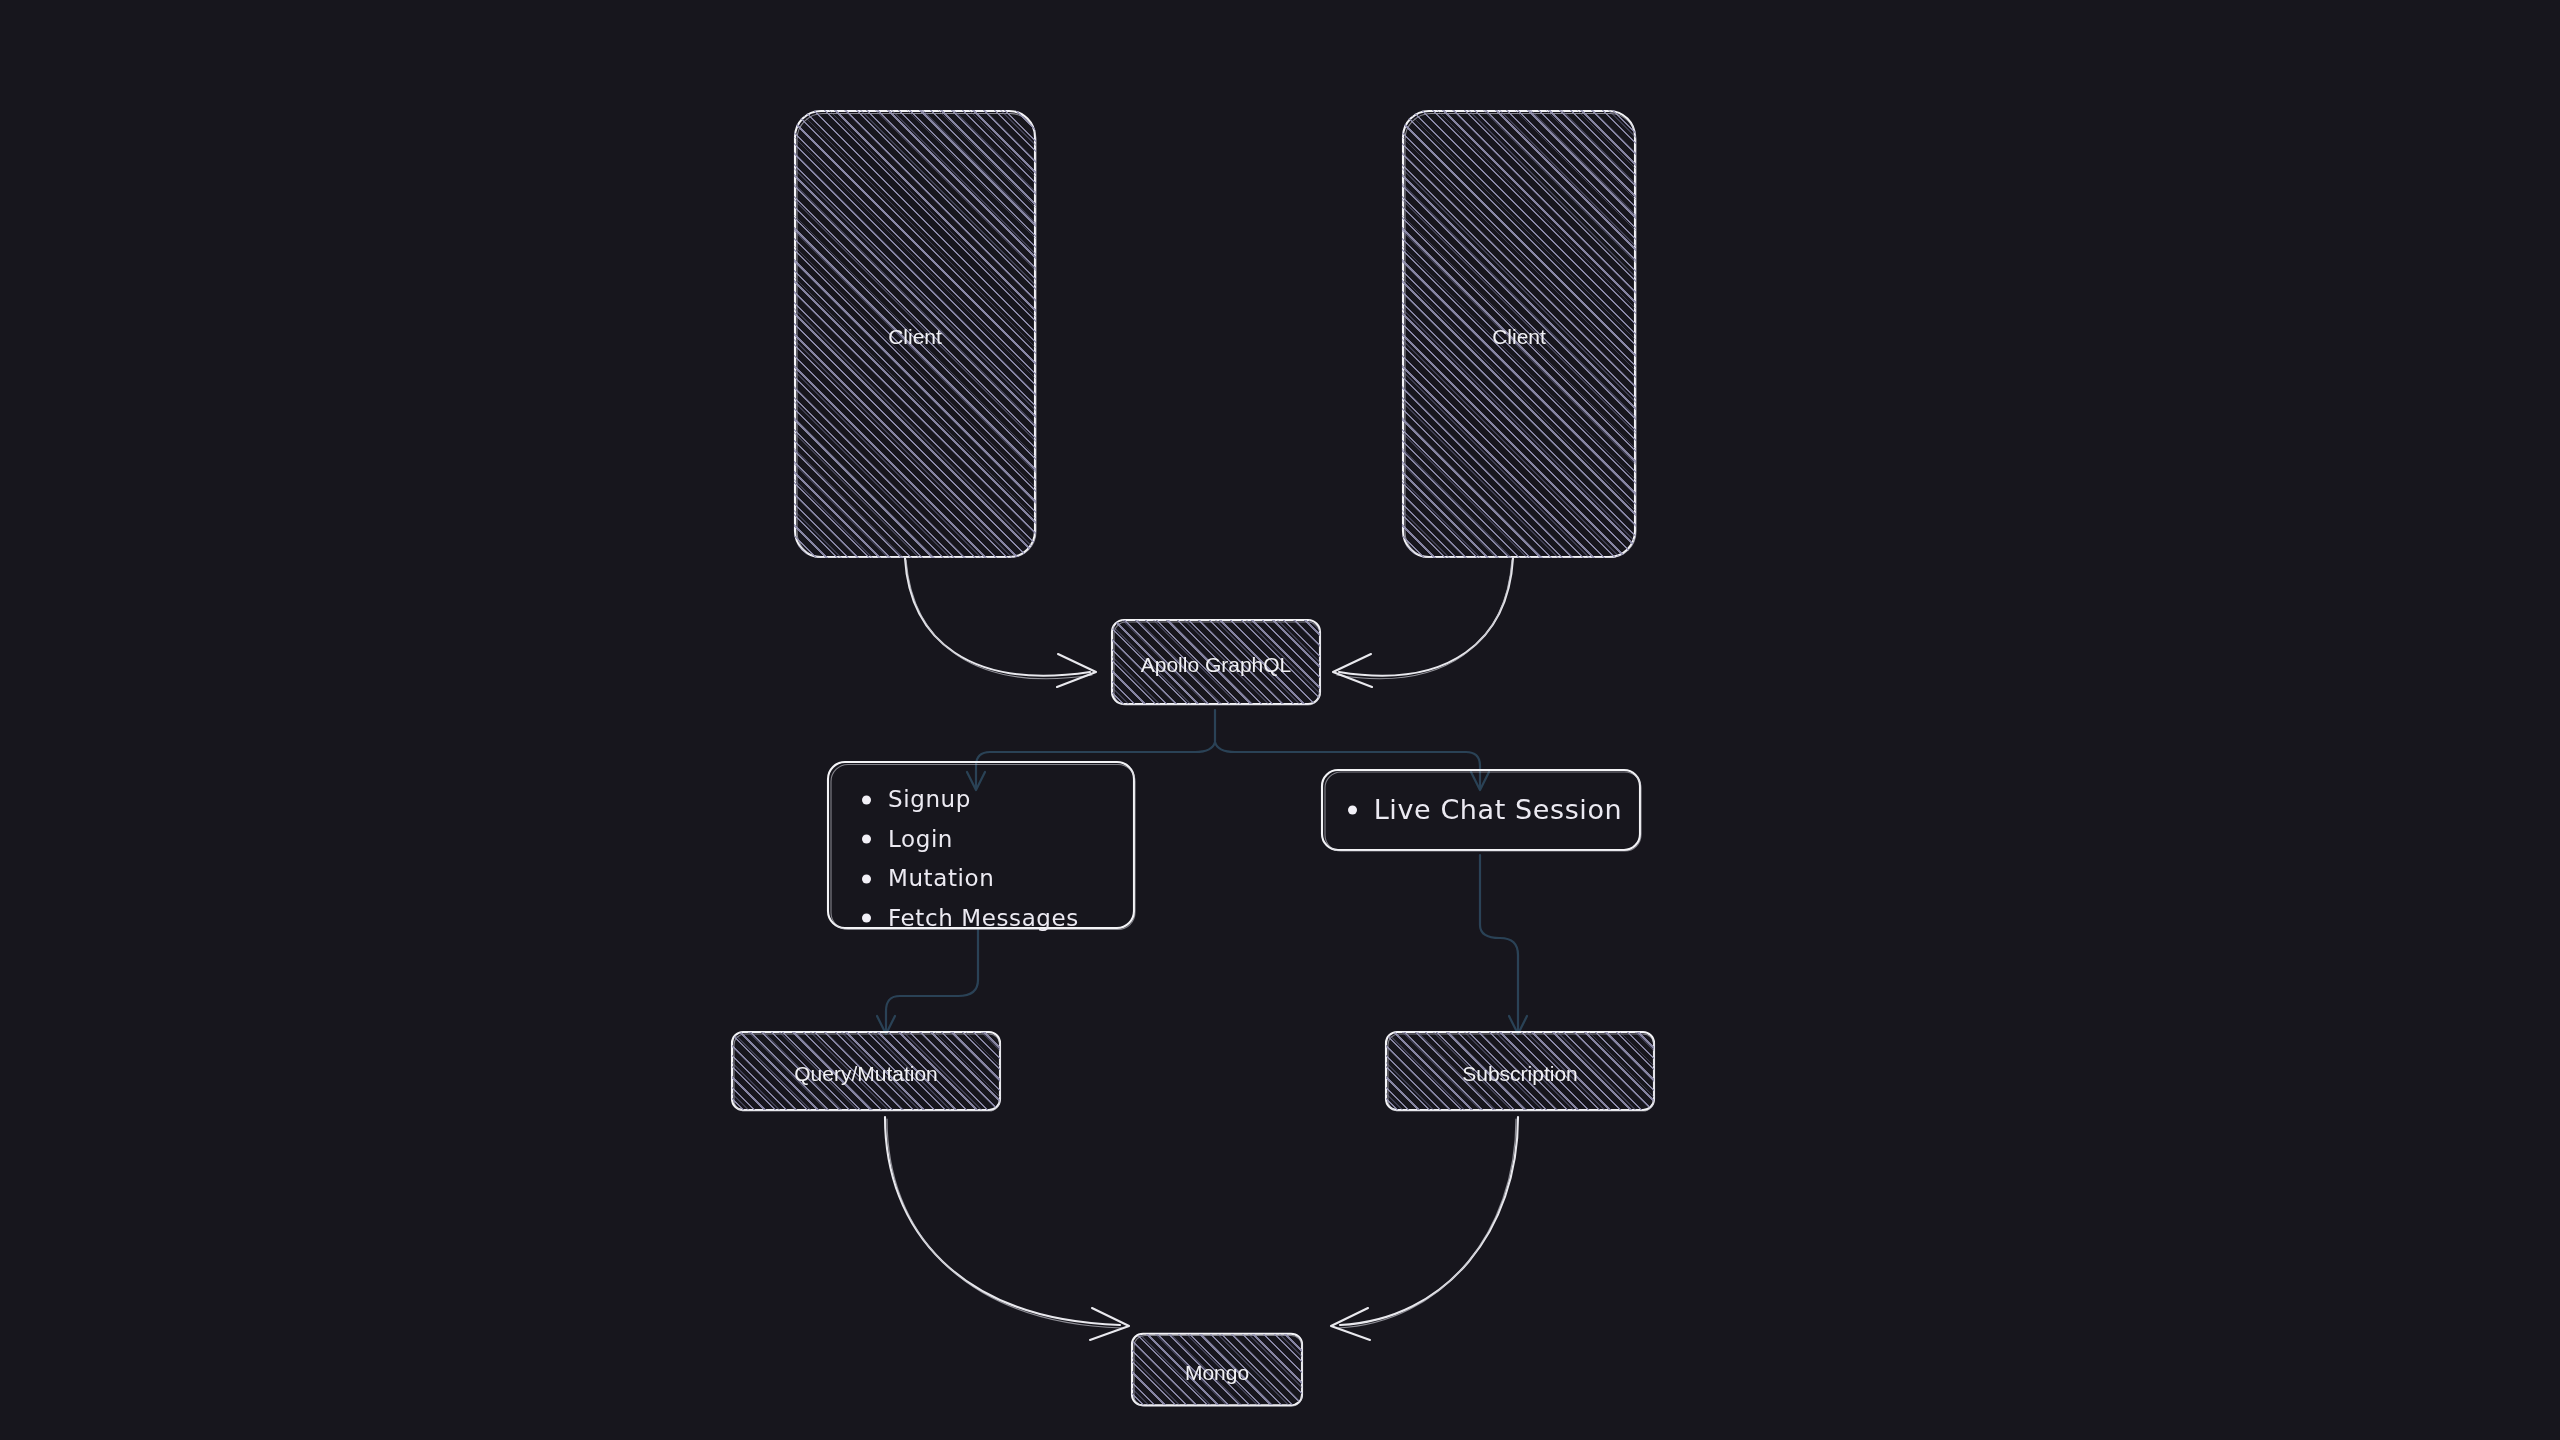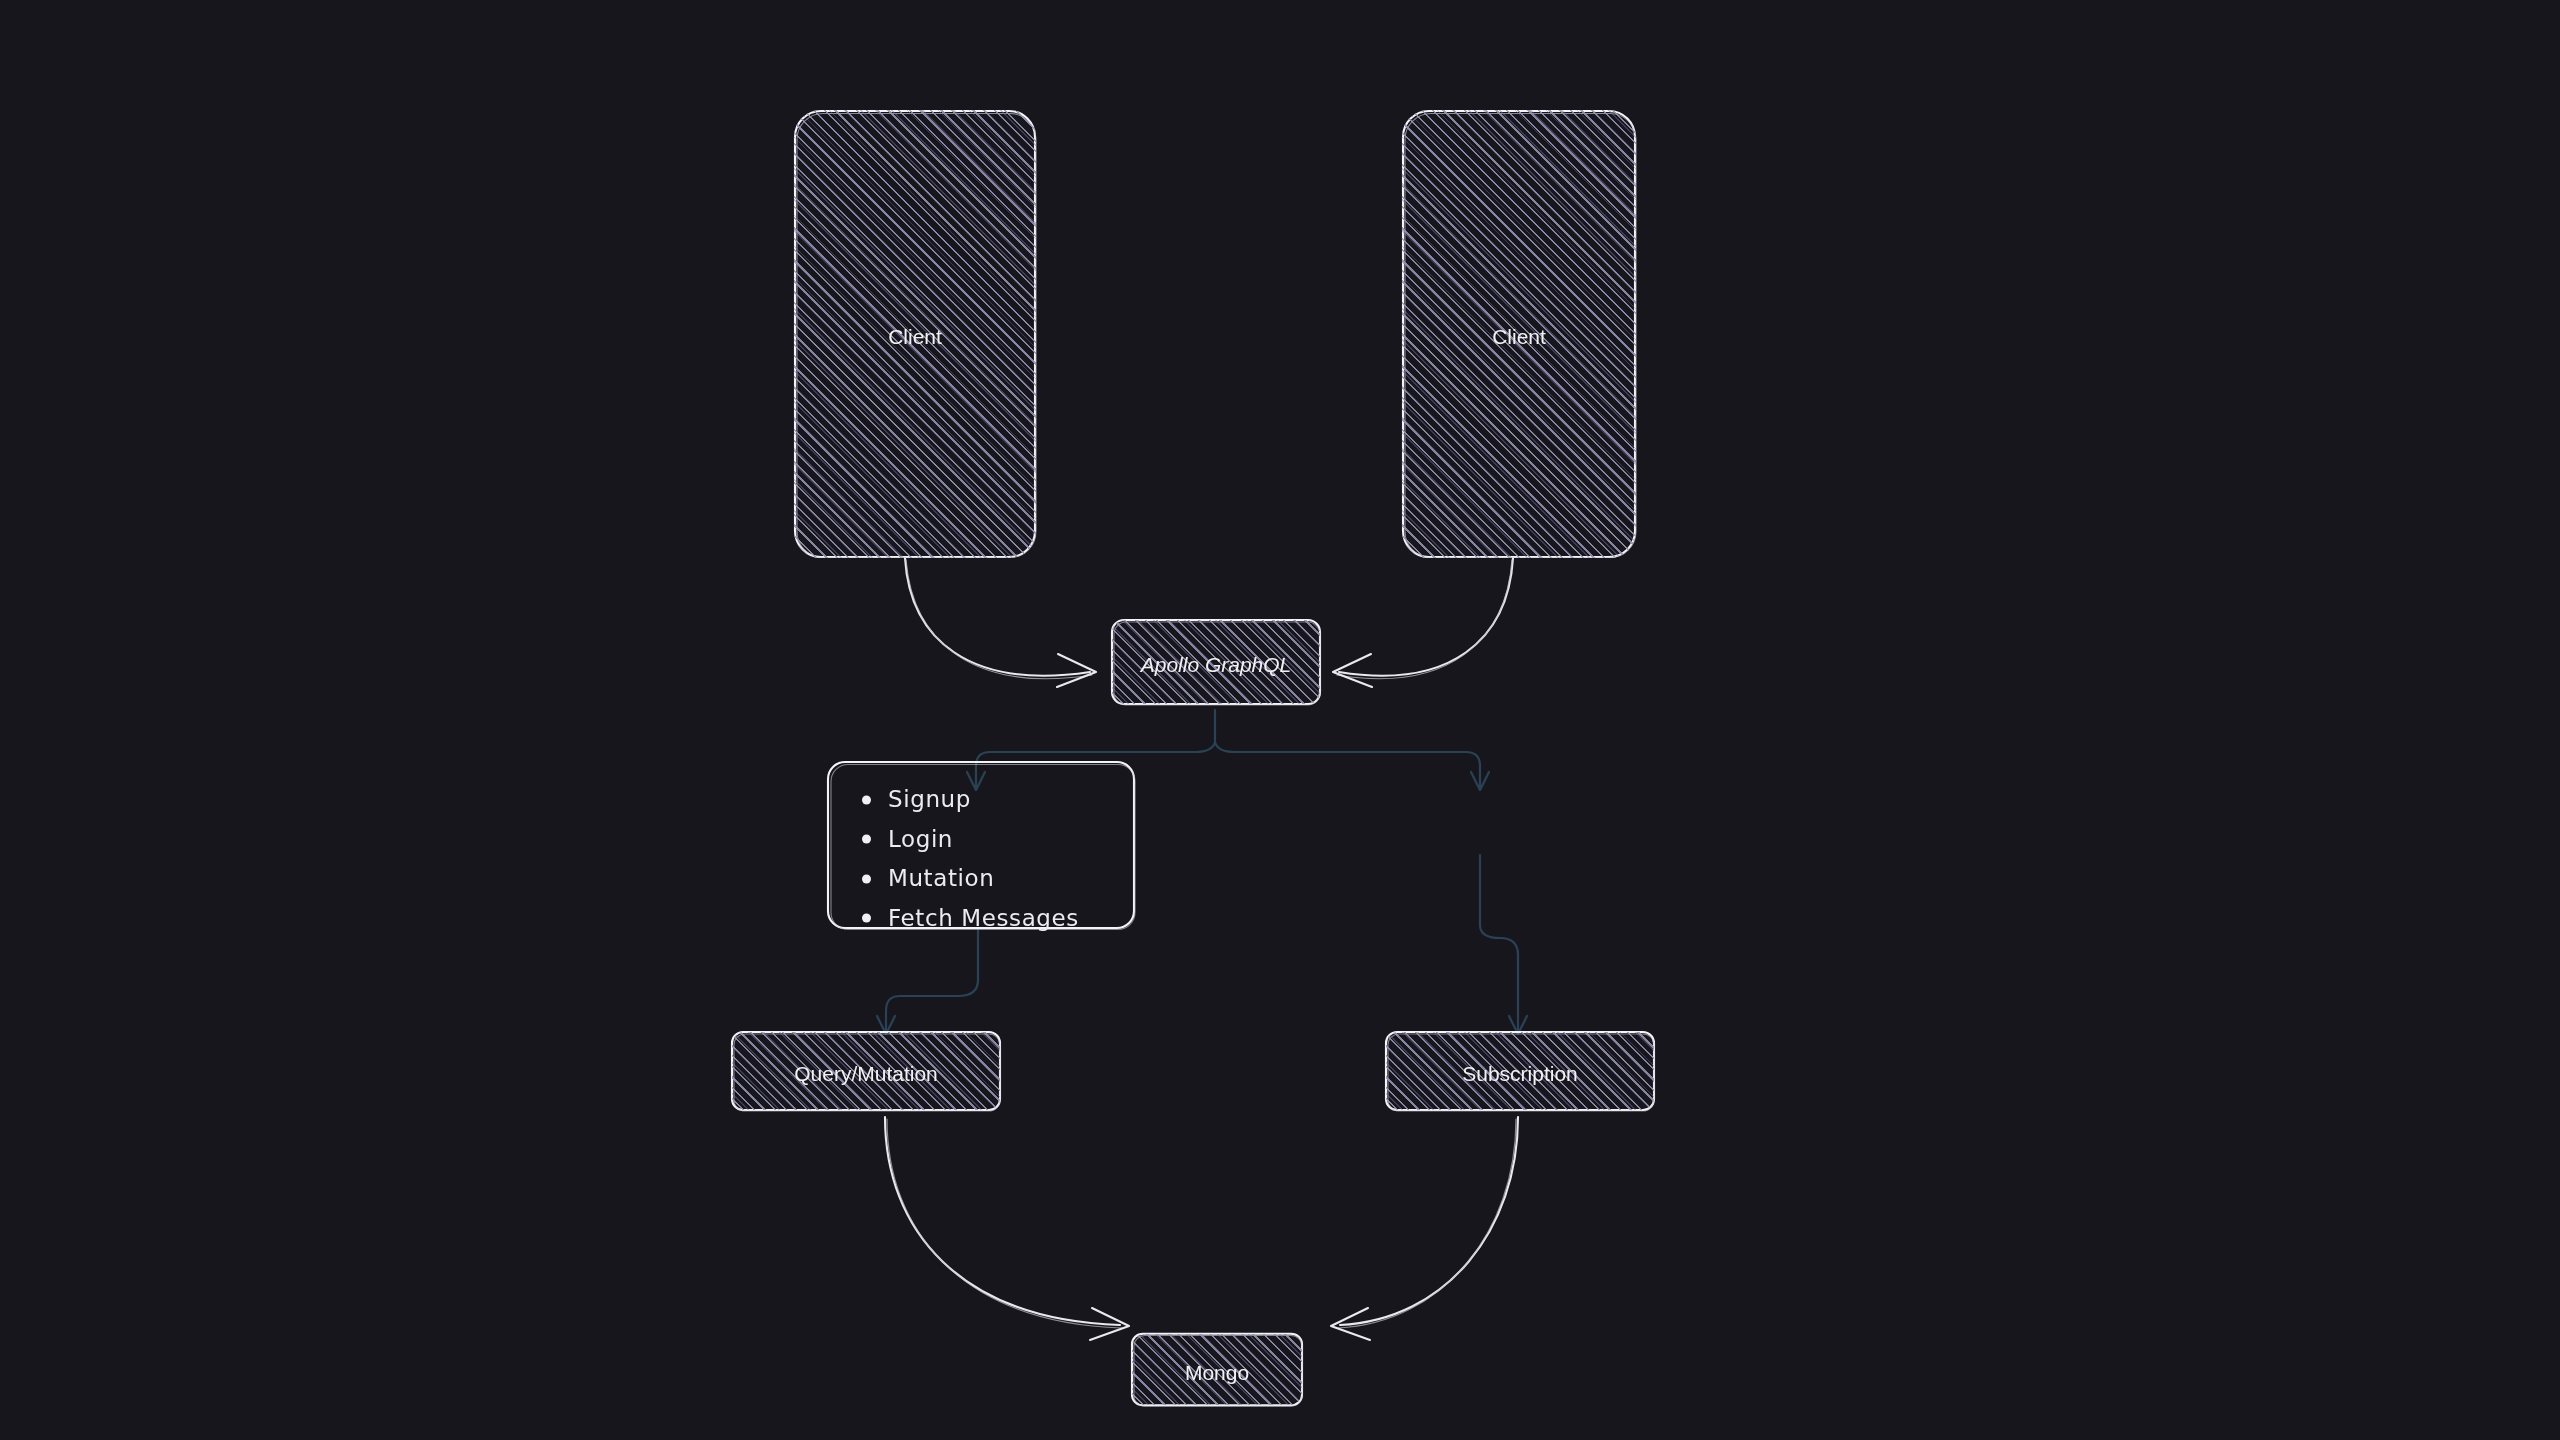--- a/index.html
+++ b/index.html
@@ -192,21 +192,21 @@
     <div class="hatch rounded-lg"></div>
     <svg class="sketch-border" viewBox="0 0 246 460" preserveAspectRatio="none">
       <g filter="url(#rough)">
         <rect x="7" y="7" width="232" height="446" rx="26" ry="26" fill="none" stroke="#f4f4f7" stroke-width="2.1"></rect>
         <rect x="9" y="9.5" width="231" height="444" rx="26" ry="26" fill="none" stroke="#c9c9d2" stroke-width="1.1" opacity="0.65"></rect>
       </g>
     </svg>
     <span class="label">Client</span>
   </div>
 
-  <div class="node server-node" style="left:1112px; top:620px; width:208px; height:84px;font-style:italic;">
+  <div class="node server-node" style="left:1112px; top:620px; width:208px; height:84px;">
     <div class="hatch rounded-sm"></div>
     <svg class="sketch-border" viewBox="0 0 220 96" preserveAspectRatio="none">
       <g filter="url(#rough)">
         <rect x="6" y="6" width="208" height="84" rx="12" ry="12" fill="none" stroke="#f4f4f7" stroke-width="2.1"></rect>
         <rect x="8" y="8" width="206" height="83" rx="12" ry="12" fill="none" stroke="#c9c9d2" stroke-width="1.1" opacity="0.6"></rect>
       </g>
     </svg>
     <span class="label">Apollo GraphQL</span>
   </div>
 
@@ -218,20 +218,31 @@
       </g>
     </svg>
     <ul>
       <li>Signup</li>
       <li>Login</li>
       <li>Mutation</li>
       <li>Fetch Messages</li>
     </ul>
   </div>
 
+  <div class="node list-node chat-node" style="left:1322px; top:770px; width:318px; height:80px; display:flex; align-items:center;">
+    <svg class="sketch-border" viewBox="0 0 330 92" preserveAspectRatio="none">
+      <g filter="url(#rough)">
+        <rect x="6" y="6" width="318" height="80" rx="16" ry="16" fill="none" stroke="#f4f4f7" stroke-width="2.1"></rect>
+        <rect x="9" y="8" width="316" height="79" rx="16" ry="16" fill="none" stroke="#c9c9d2" stroke-width="1.1" opacity="0.6"></rect>
+      </g>
+    </svg>
+    <ul>
+      <li>Live Chat Session</li>
+    </ul>
+  </div>
 
   <div class="node server-node" style="left:732px; top:1032px; width:268px; height:78px;">
     <div class="hatch rounded-sm"></div>
     <svg class="sketch-border" viewBox="0 0 280 90" preserveAspectRatio="none">
       <g filter="url(#rough)">
         <rect x="6" y="6" width="268" height="78" rx="11" ry="11" fill="none" stroke="#f4f4f7" stroke-width="2.1"></rect>
         <rect x="8" y="8" width="266" height="77" rx="11" ry="11" fill="none" stroke="#c9c9d2" stroke-width="1.1" opacity="0.6"></rect>
       </g>
     </svg>
     <span class="label">Query/Mutation</span>

